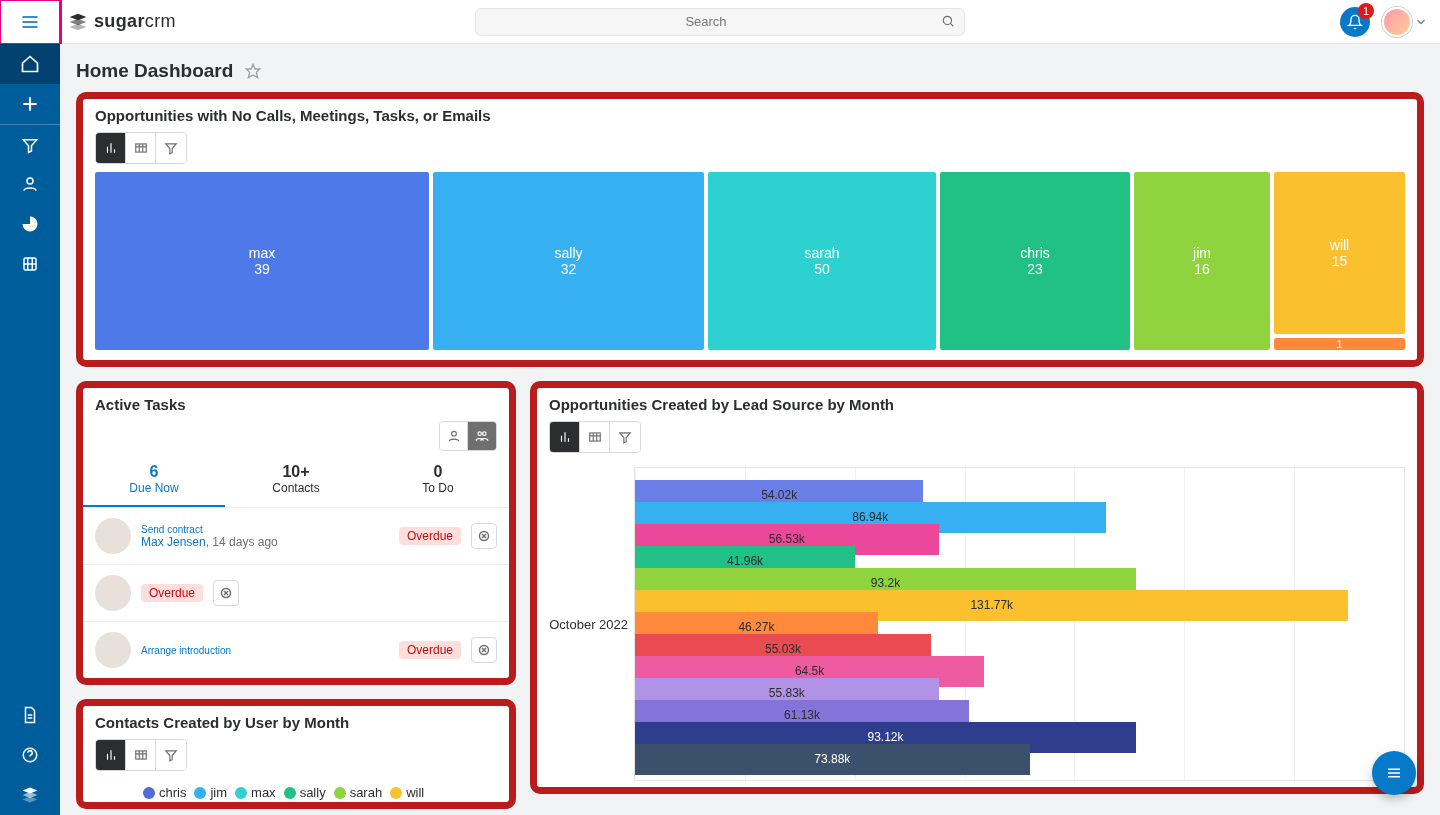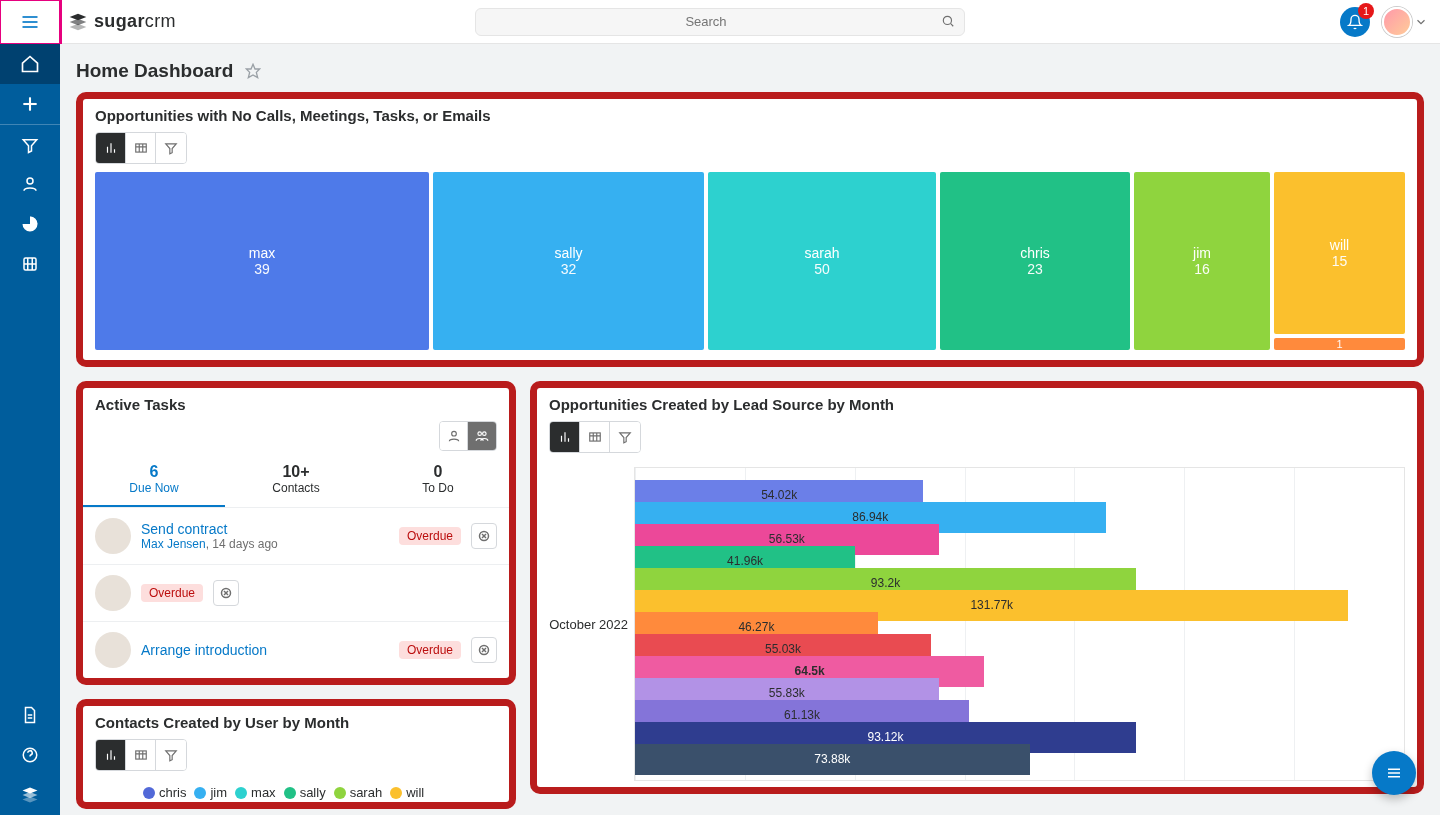--- a/index.html
+++ b/index.html
@@ -63,21 +63,21 @@
   .tabbar { display:flex; }
   .tab { flex:1; text-align:center; padding:6px 0 10px 0; cursor:pointer; border-bottom:2px solid transparent; }
   .tab .count { font-weight:700; font-size:16px; }
   .tab .label { font-size:12px; }
   .tab.active { color:#0679c8; border-bottom:2px solid #0679c8; }
   .tab:not(.active) { color:#2b2d2e; }
 
   .task-list .task-row { display:flex; align-items:center; padding:10px 12px; border-top:1px solid #edeff1; gap:10px; }
   .task-row .avatar { width:36px; height:36px; border-radius:50%; background:#e8e1d9; flex:0 0 36px; }
   .task-row .body { flex:1; }
-  .task-row .title { color:#0679c8; font-size:14px; }
+  .task-row .title { color:#0679c8; font-size:10px; }
   .task-row .meta { font-size:12px; color:#6f6f6f; }
   .task-row .meta a { color:#0679c8; text-decoration:none; }
   .badge-overdue { background:#fddedd; color:#bb0e0e; font-size:12px; padding:2px 8px; border-radius:4px; }
   .close-btn { width:26px; height:26px; border:1px solid #d5d8dc; border-radius:4px; display:flex; align-items:center; justify-content:center; color:#6f6f6f; cursor:pointer; }
 
   
   .legend { display:flex; gap:8px; padding:6px 12px 2px 60px; font-size:13px; color:#2b2d2e; }
   .legend-item { display:flex; align-items:center; gap:4px; }
   .legend-swatch { width:12px; height:12px; border-radius:50%; }
 
@@ -470,21 +470,21 @@
                 <div class="bar-row">
                   <div class="bar" style="background: rgb(251, 192, 45); width: 94%;">131.77k</div>
                 </div>
                 <div class="bar-row">
                   <div class="bar" style="background: rgb(255, 138, 60); width: 32%;">46.27k</div>
                 </div>
                 <div class="bar-row">
                   <div class="bar" style="background: rgb(233, 75, 81); width: 39%;">55.03k</div>
                 </div>
                 <div class="bar-row">
-                  <div class="bar" style="background: rgb(239, 91, 161); width: 46%; font-weight: bold;">64.5k</div>
+                  <div class="bar" style="background: rgb(239, 91, 161); width: 46%;">64.5k</div>
                 </div>
                 <div class="bar-row">
                   <div class="bar" style="background: rgb(178, 146, 230); width: 40%;">55.83k</div>
                 </div>
                 <div class="bar-row">
                   <div class="bar" style="background: rgb(132, 116, 217); width: 44%;">61.13k</div>
                 </div>
                 <div class="bar-row">
                   <div class="bar last-row" style="background: rgb(47, 61, 143); width: 66%;">93.12k</div>
                 </div>

